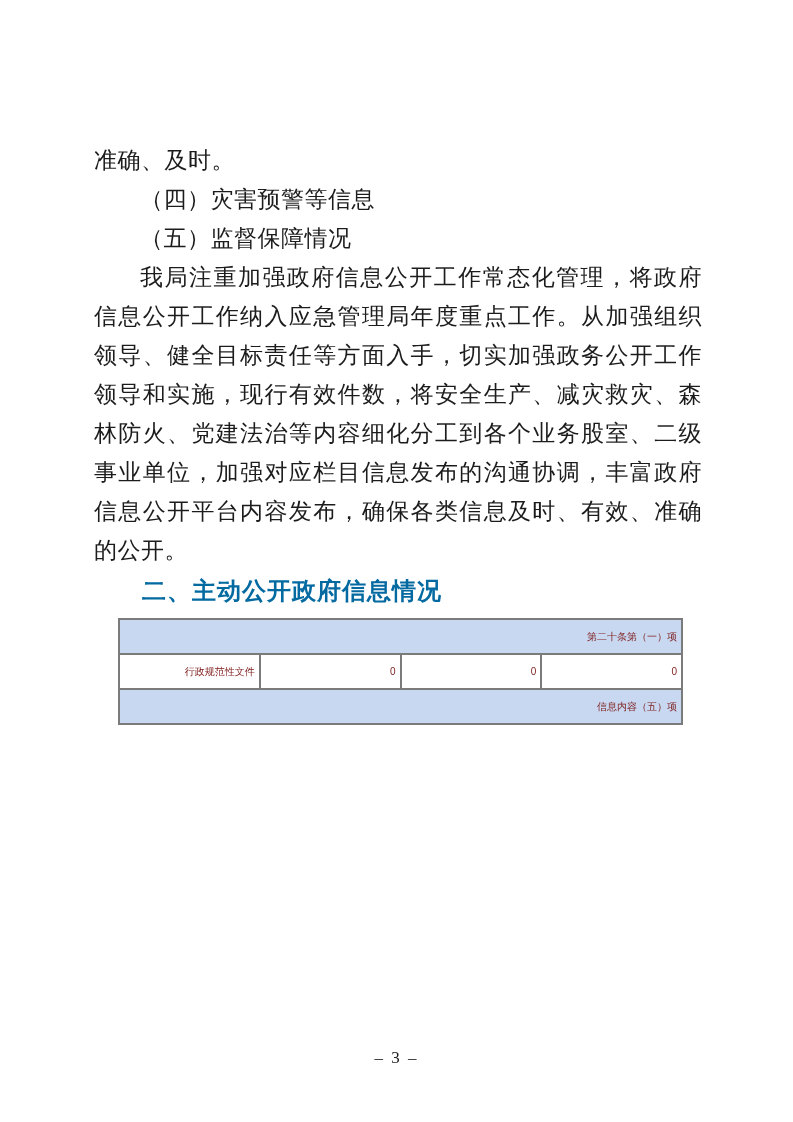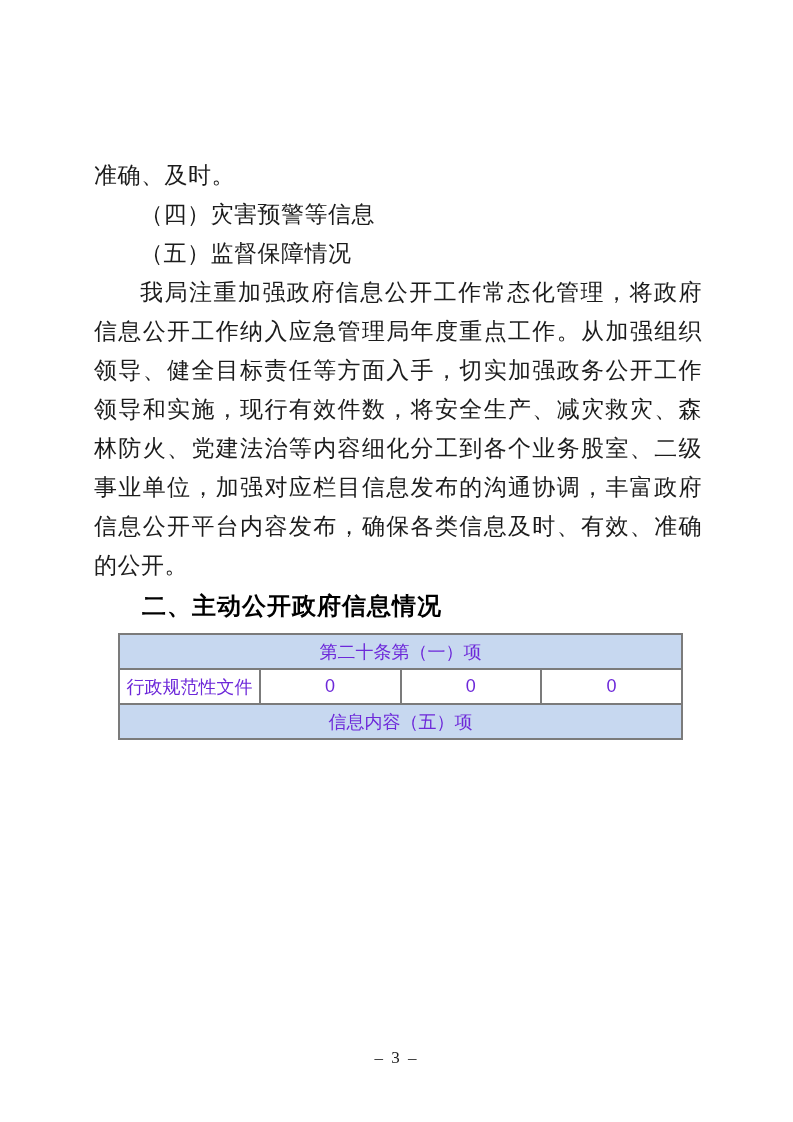--- a/index.html
+++ b/index.html
@@ -13,57 +13,57 @@
     width: 793px;
     height: 1122px;
     margin: 0 auto;
     background: #ffffff;
     overflow: hidden;
     font-family: "Liberation Serif", serif;
     color: #1c1c1c;
   }
   .content {
     position: absolute;
-    top: 156px;
+    top: 141px;
     left: 94px;
     width: 608px;
   }
   .para {
     margin: 0;
     font-size: 23px;
     line-height: 39px;
     letter-spacing: 0.5px;
     text-align: justify;
     text-indent: 2em;
   }
   .para.no-indent { text-indent: 0; }
   .section-heading {
     margin: 4px 0 10px 0;
     font-family: "Liberation Sans", sans-serif;
     font-weight: bold;
     font-size: 24px;
     line-height: 34px;
     letter-spacing: 1px;
-    color: #000000;
+    color: #0369a1;
     text-indent: 2em;
   }
   .table-wrap { margin: 0 0 0 24px; }
   table.disclosure {
     border-collapse: collapse;
     width: 565px;
     table-layout: fixed;
   }
   table.disclosure td {
     border: 2px solid var(--border-color);
     height: 35px;
     padding: 0 4px;
-    text-align: center;
+    text-align: right;
     vertical-align: middle;
-    font-size: 18px;
-    color: #6d28d9;
+    font-size: 10px;
+    color: #7f1d1d;
   }
   td.banner { background: var(--banner-bg); height: 34px; }
   td.num {
     font-family: "Liberation Sans", sans-serif;
     font-size: 15px;
   }
   .page-number {
     position: absolute;
     left: 0;
     bottom: 54px;

